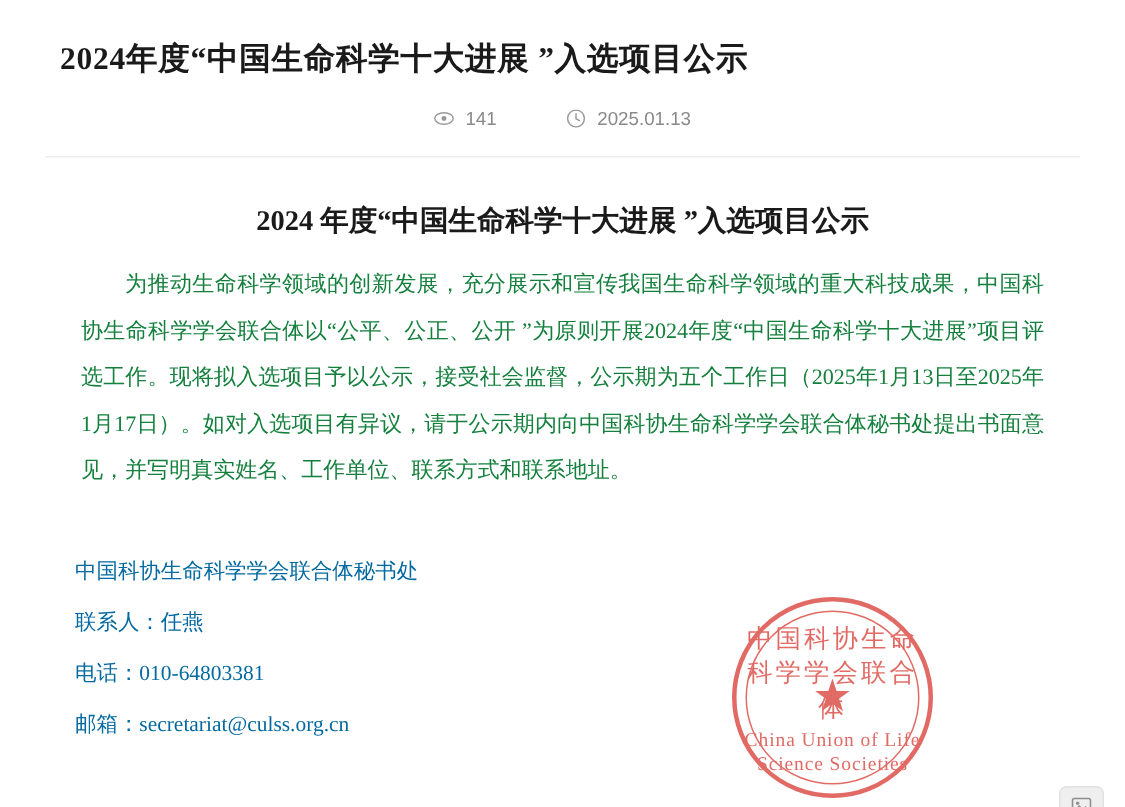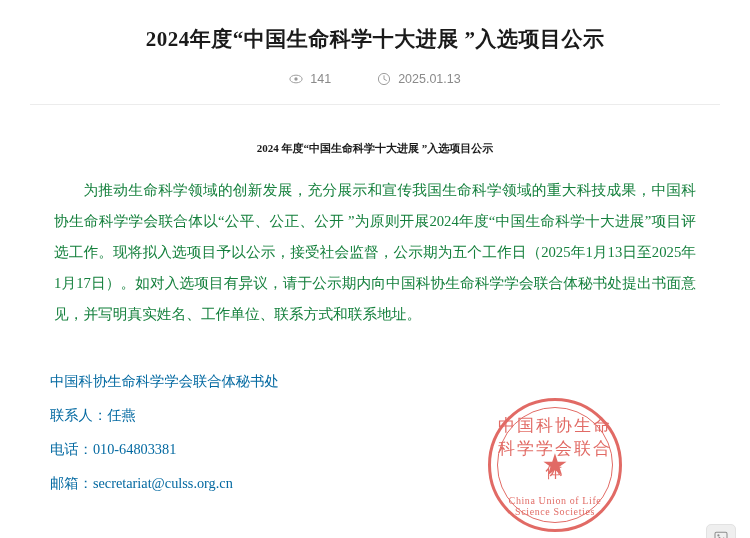--- a/index.html
+++ b/index.html
@@ -16,21 +16,20 @@
     position: relative;
   }
   .page {
     width: 750px;
     height: 538px;
     position: relative;
     box-sizing: border-box;
     padding: 0;
   }
   .article-title {
-    text-align: center;
     font-size: 21px;
     font-weight: bold;
     color: #1a1a1a;
     letter-spacing: 0.5px;
     margin: 22px 40px 0 40px;
     line-height: 34px;
     font-family: "Liberation Serif", serif;
   }
   .meta-row {
     display: flex;
@@ -57,21 +56,21 @@
   .divider {
     margin: 18px 30px 0 30px;
     border-top: 1px solid #ececec;
   }
   .doc-body {
     margin: 0 42px;
     padding-top: 14px;
   }
   .doc-heading {
     text-align: center;
-    font-size: 11px;
+    font-size: 19px;
     font-weight: bold;
     color: #1a1a1a;
     line-height: 30px;
     margin-top: 14px;
     margin-bottom: 8px;
     font-family: "Liberation Serif", serif;
   }
   .doc-para {
     font-size: 14.7px;
     line-height: 31px;
@@ -132,21 +131,21 @@
     color: #d6322a;
     font-family: "Liberation Serif", serif;
   }
   .seal .seal-text-top {
     top: 13px;
     font-size: 17px;
     letter-spacing: 2px;
   }
   .seal .seal-text-bottom {
     bottom: 12px;
-    font-size: 10px;
+    font-size: 13px;
     letter-spacing: 0.6px;
   }
 
   
   .fab {
     position: absolute;
     right: 14px;
     bottom: 10px;
     width: 28px;
     height: 24px;

